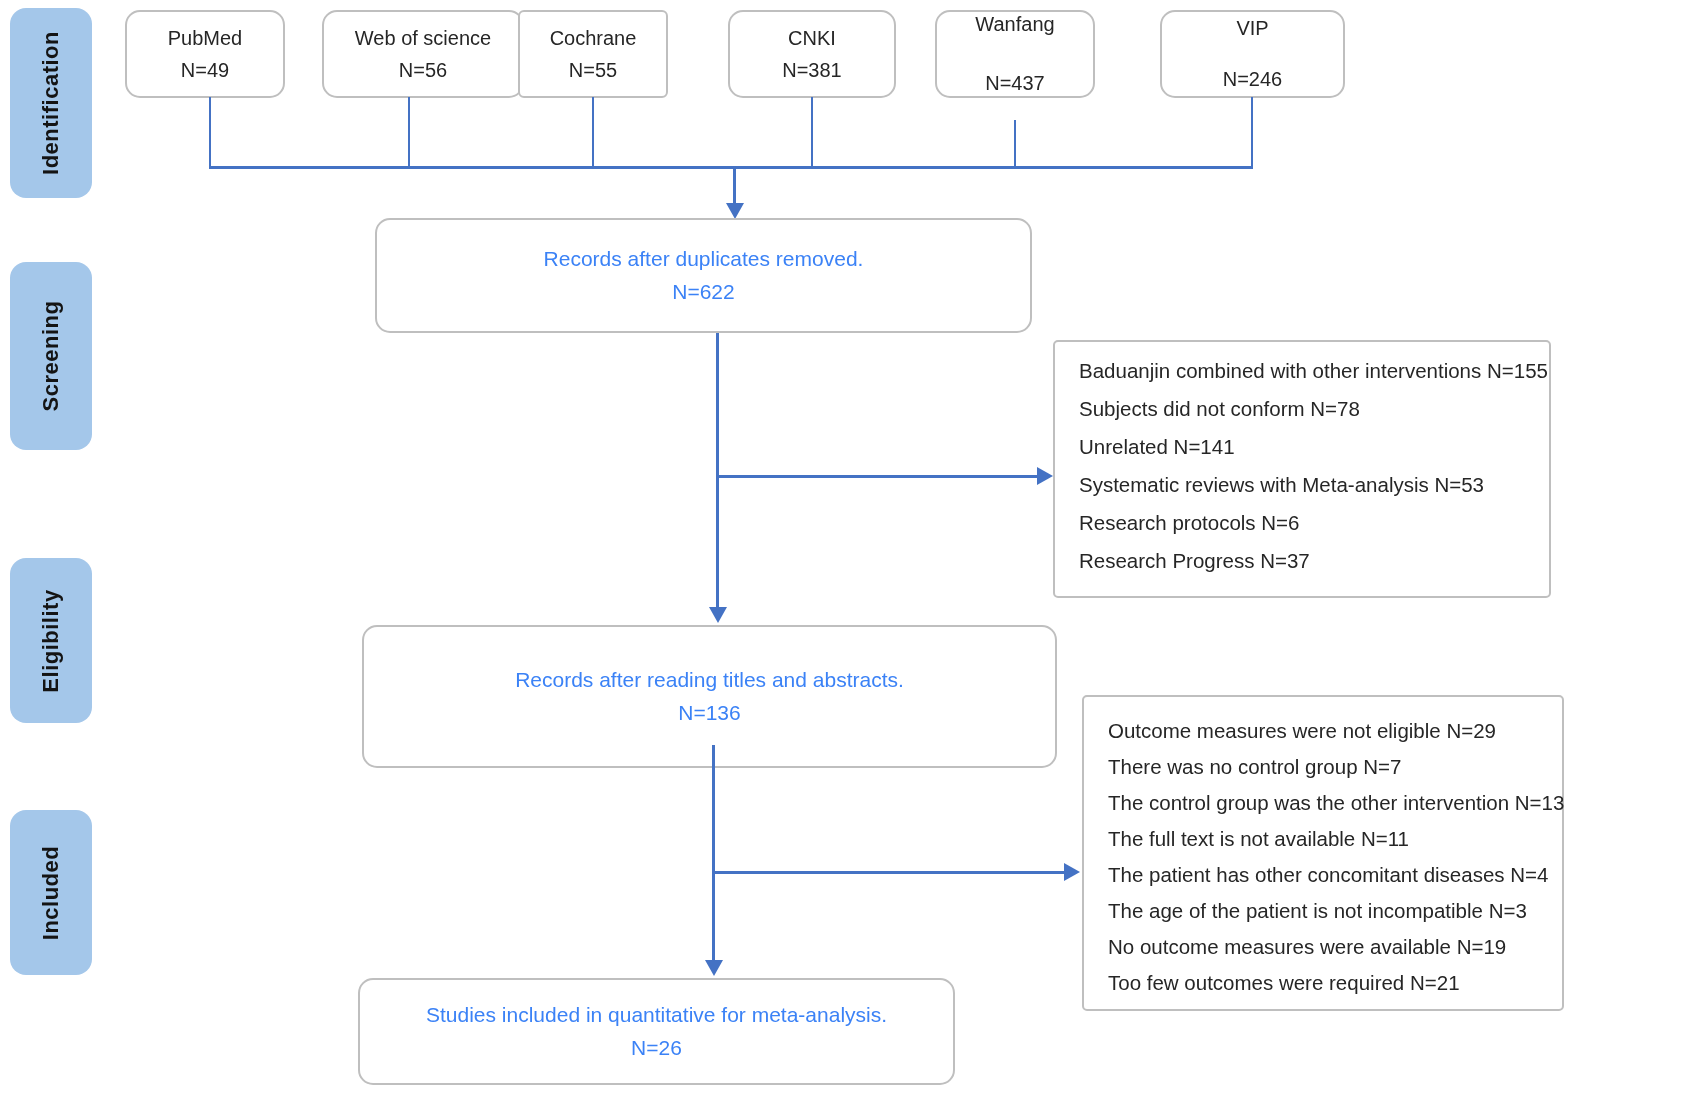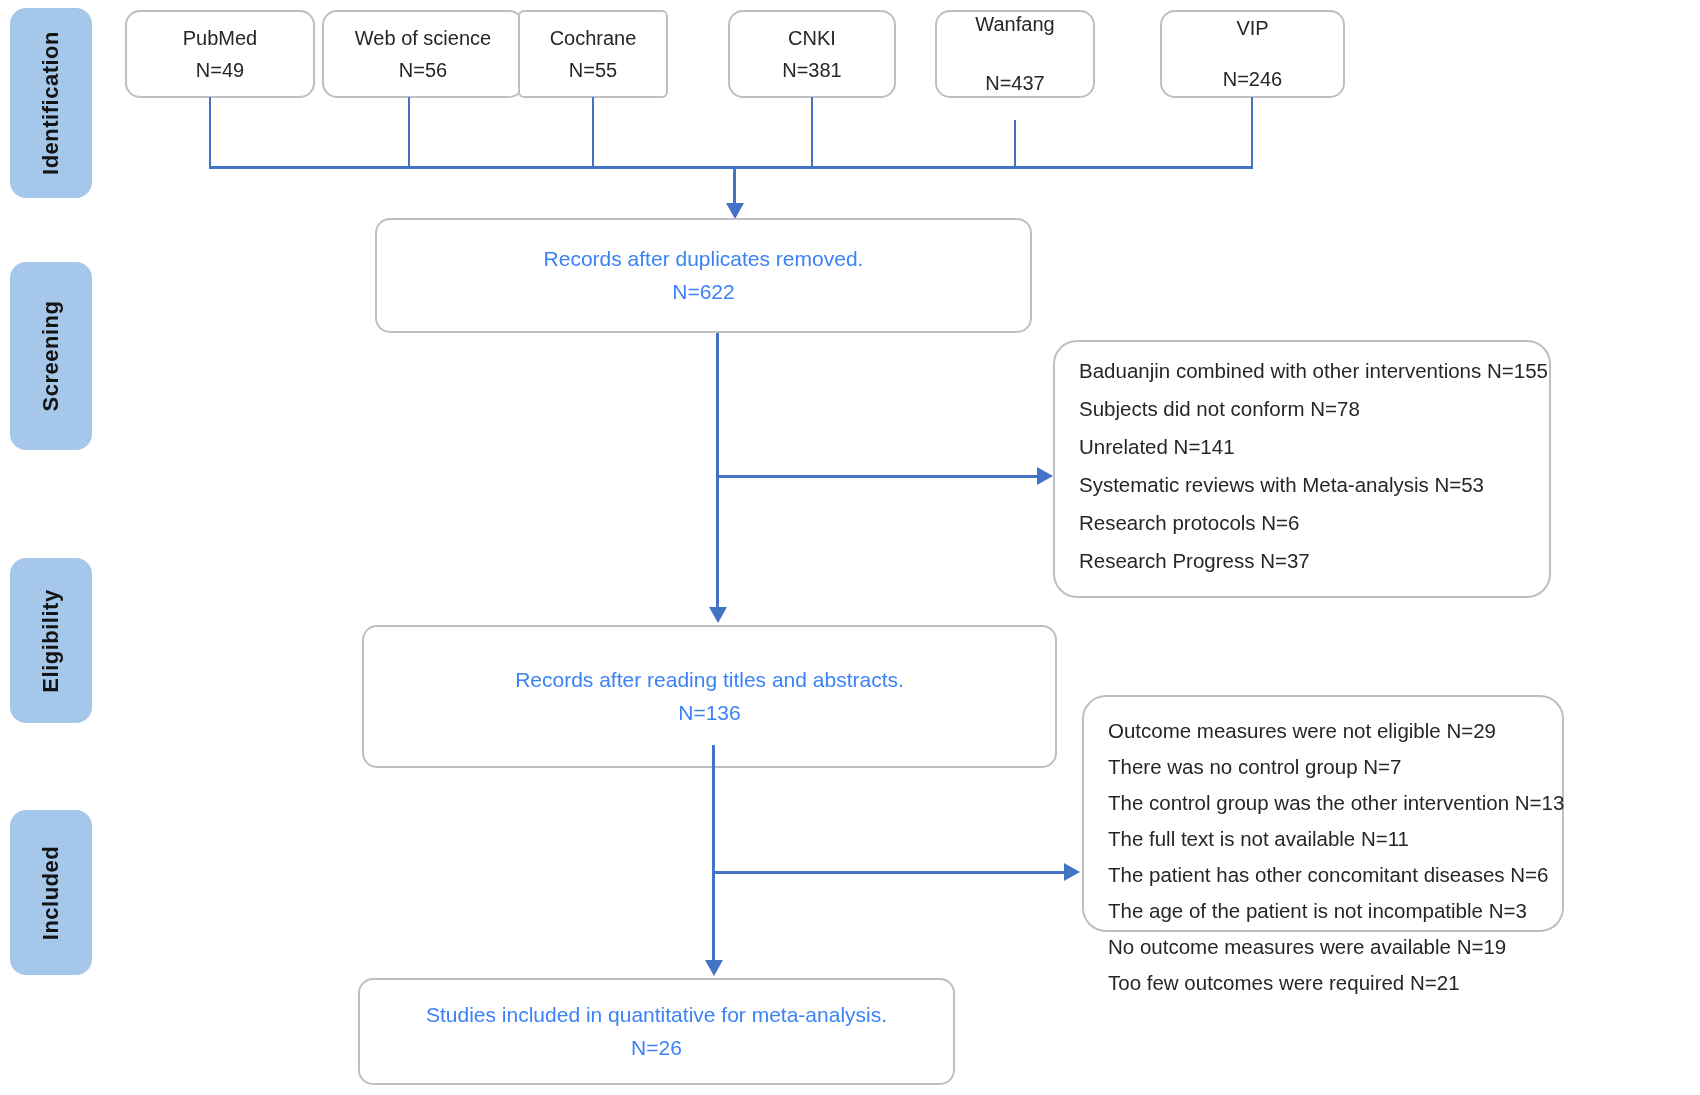--- a/index.html
+++ b/index.html
@@ -19,21 +19,21 @@
   }
   .src{
     display:flex;flex-direction:column;align-items:center;justify-content:center;
     gap:9px;font-size:20px;color:#262626;text-align:center;
   }
   .flowbox{
     display:flex;flex-direction:column;align-items:center;justify-content:center;
     gap:9px;font-size:21px;color:#3b82f6;text-align:center;
   }
   .excl{
-    border-radius:24px;
+    border-radius:5px;
     box-sizing:border-box;
     font-size:20.5px;color:#262626;
   }
   .excl .line{white-space:nowrap;}
   .excl1 .line{line-height:38px;}
   .excl2 .line{line-height:36px;}
   .stage{
     position:absolute;left:10px;width:82px;
     background:#A4C7EA;border-radius:16px;
     display:flex;align-items:center;justify-content:center;
@@ -66,21 +66,21 @@
   <div class="stage" style="top:262px;height:188px;">
     <span>Screening</span>
   </div>
   <div class="stage" style="top:558px;height:165px;">
     <span>Eligibility</span>
   </div>
   <div class="stage" style="top:810px;height:165px;">
     <span>Included</span>
   </div>
 
-  <div class="box src" style="left:125px;top:10px;width:190px;height:88px;">
+  <div class="box src" style="left:125px;top:10px;width:160px;height:88px;">
     <span>PubMed</span>
     <span>N=49</span>
   </div>
   <div class="box src" style="left:322px;top:10px;width:202px;height:88px;">
     <span>Web of science</span>
     <span>N=56</span>
   </div>
   <div class="box src" style="left:518px;top:10px;width:150px;height:88px;border-radius:6px;">
     <span>Cochrane</span>
     <span>N=55</span>
@@ -134,26 +134,26 @@
     <span>Records after reading titles and abstracts.</span>
     <span>N=136</span>
   </div>
 
   <div class="vline" style="left:712px;top:745px;width:3px;height:217px;"></div>
   <div class="arrow-down" style="left:705px;top:960px;"></div>
 
   <div class="hline" style="left:713px;top:871px;width:353px;height:3px;"></div>
   <div class="arrow-right" style="left:1064px;top:863px;"></div>
 
-  <div class="box excl excl2" style="left:1082px;top:695px;width:482px;height:237px;padding:16px 10px 0 24px;">
+  <div class="box excl excl2" style="left:1082px;top:695px;width:482px;height:316px;padding:16px 10px 0 24px;">
     <div class="line">Outcome measures were not eligible N=29</div>
     <div class="line">There was no control group N=7</div>
     <div class="line">The control group was the other intervention N=13</div>
     <div class="line">The full text is not available N=11</div>
-    <div class="line">The patient has other concomitant diseases N=6</div>
+    <div class="line">The patient has other concomitant diseases N=4</div>
     <div class="line">The age of the patient is not incompatible N=3</div>
     <div class="line">No outcome measures were available N=19</div>
     <div class="line">Too few outcomes were required N=21</div>
   </div>
 
   <div class="box flowbox" style="left:358px;top:978px;width:597px;height:107px;">
     <span>Studies included in quantitative for meta-analysis.</span>
     <span>N=26</span>
   </div>
 

